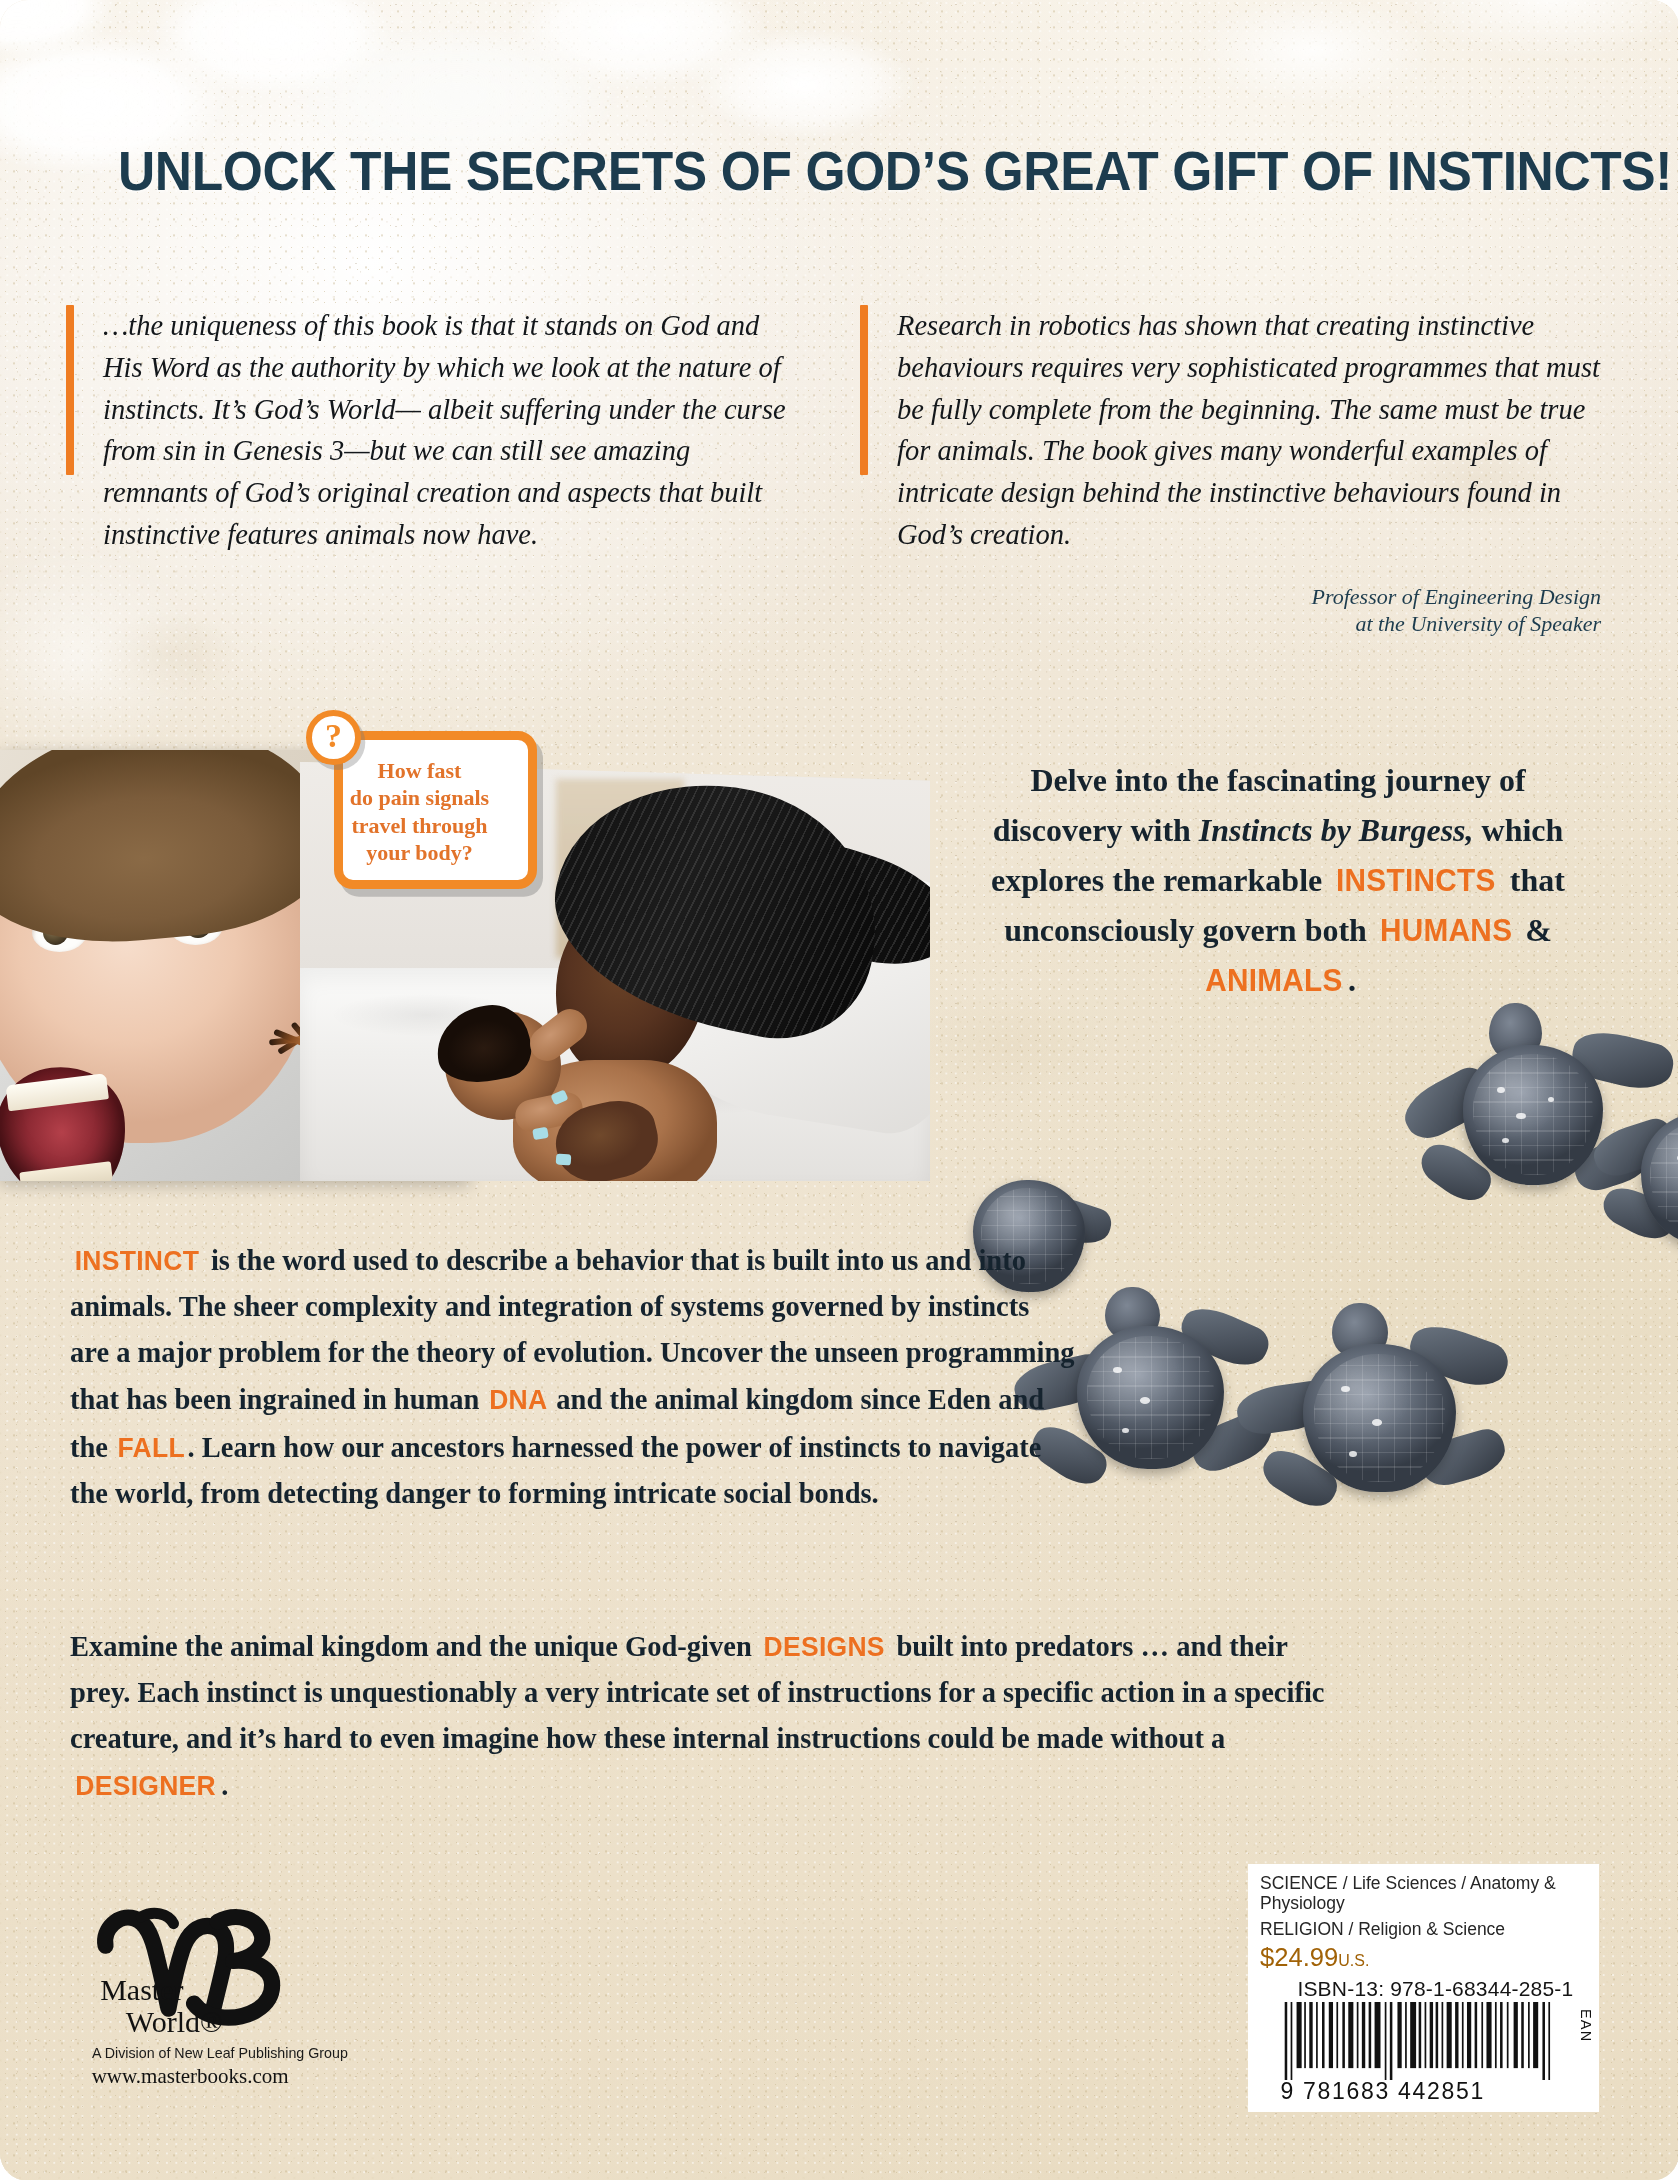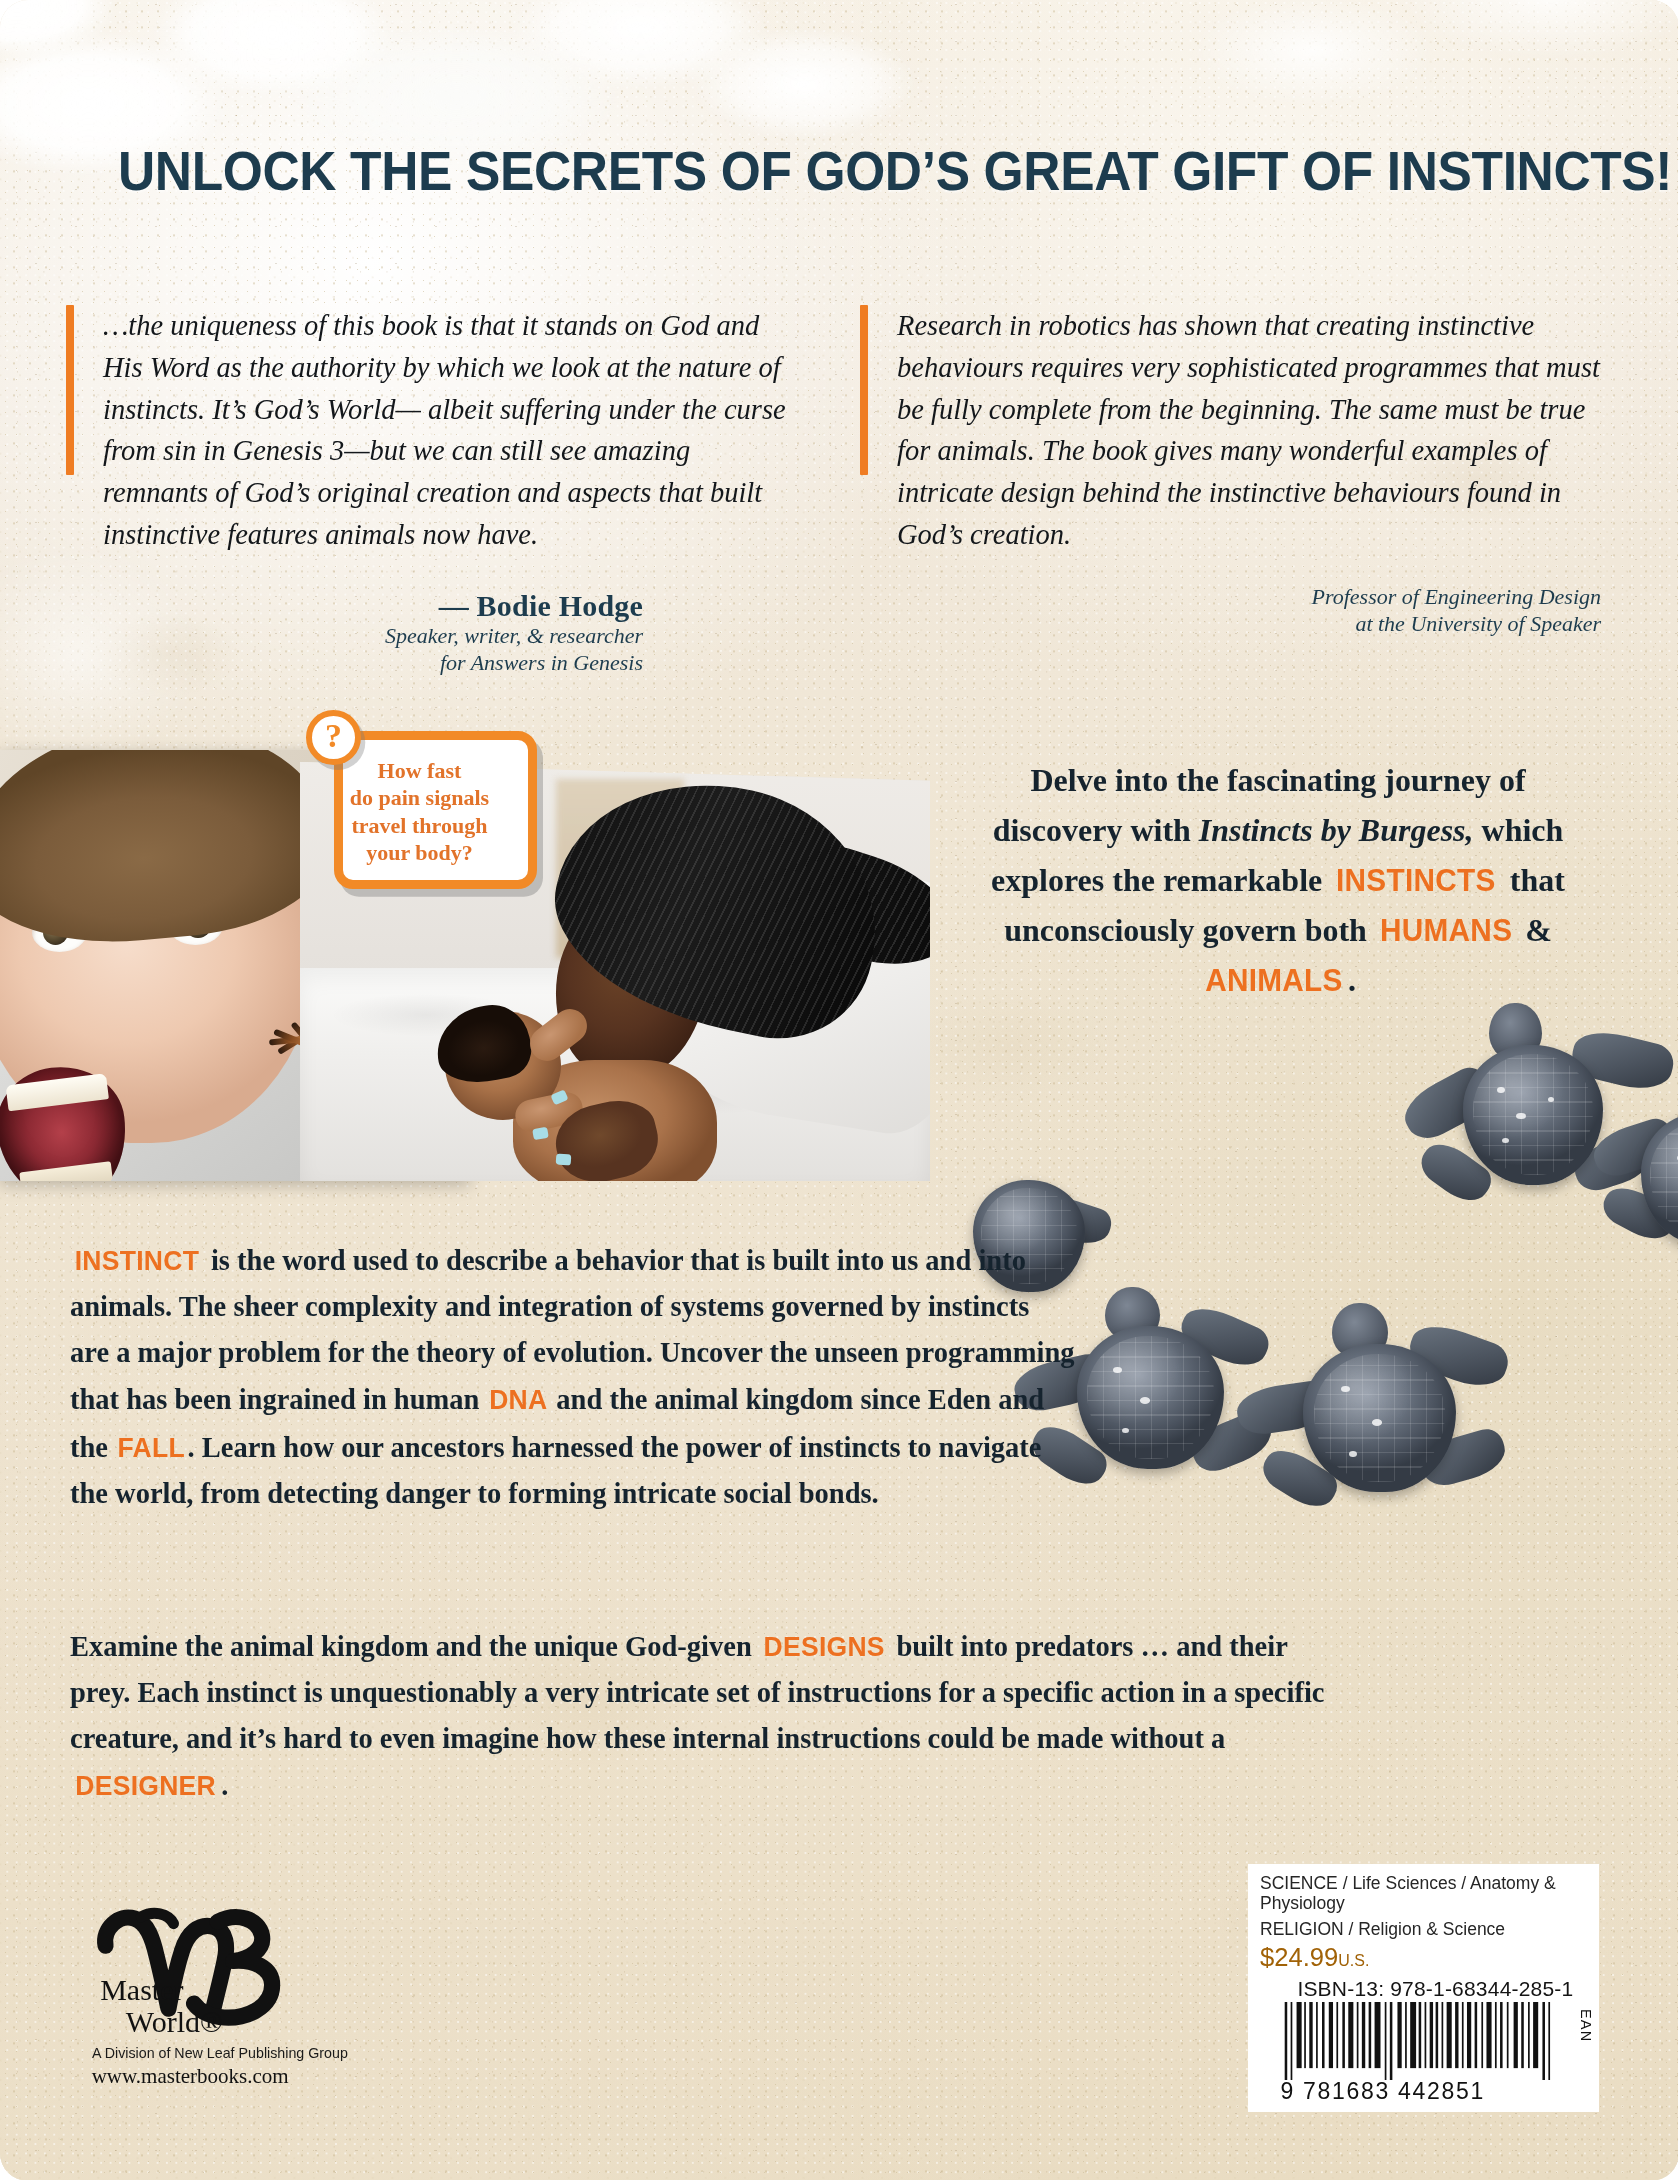--- a/index.html
+++ b/index.html
@@ -560,25 +560,20 @@
   <div class="sand-grain2"></div>
   <div class="foam"></div>
   <div class="foam-right"></div>
   <div class="foam-left-lower"></div>
 
   <h1 id="headline">UNLOCK THE SECRETS OF GOD’S GREAT GIFT OF INSTINCTS!</h1>
 
   <div class="quote-block" id="quote1">
     <div class="quote-bar"></div>
     <div class="quote-text">…the uniqueness of this book is that it stands on God and His Word as the authority by which we look at the nature of instincts. It’s God’s World— albeit suffering under the curse from sin in Genesis 3—but we can still see amazing remnants of God’s original creation and aspects that built instinctive features animals now have.</div>
-  </div>
-  <div class="attrib" id="attrib1">
-    <div class="attrib-name">— Bodie Hodge</div>
-    <div class="attrib-role">Speaker, writer, &amp; researcher</div>
-    <div class="attrib-role">for Answers in Genesis</div>
   </div>
 
   <div class="quote-block" id="quote2">
     <div class="quote-bar"></div>
     <div class="quote-text">Research in robotics has shown that creating instinctive behaviours requires very sophisticated programmes that must be fully complete from the beginning. The same must be true for animals. The book gives many wonderful examples of intricate design behind the instinctive behaviours found in God’s creation.</div>
   </div>
   <div class="attrib" id="attrib2">
     <div class="attrib-role">Professor of Engineering Design</div>
     <div class="attrib-role">at the University of Speaker</div>
   </div>

